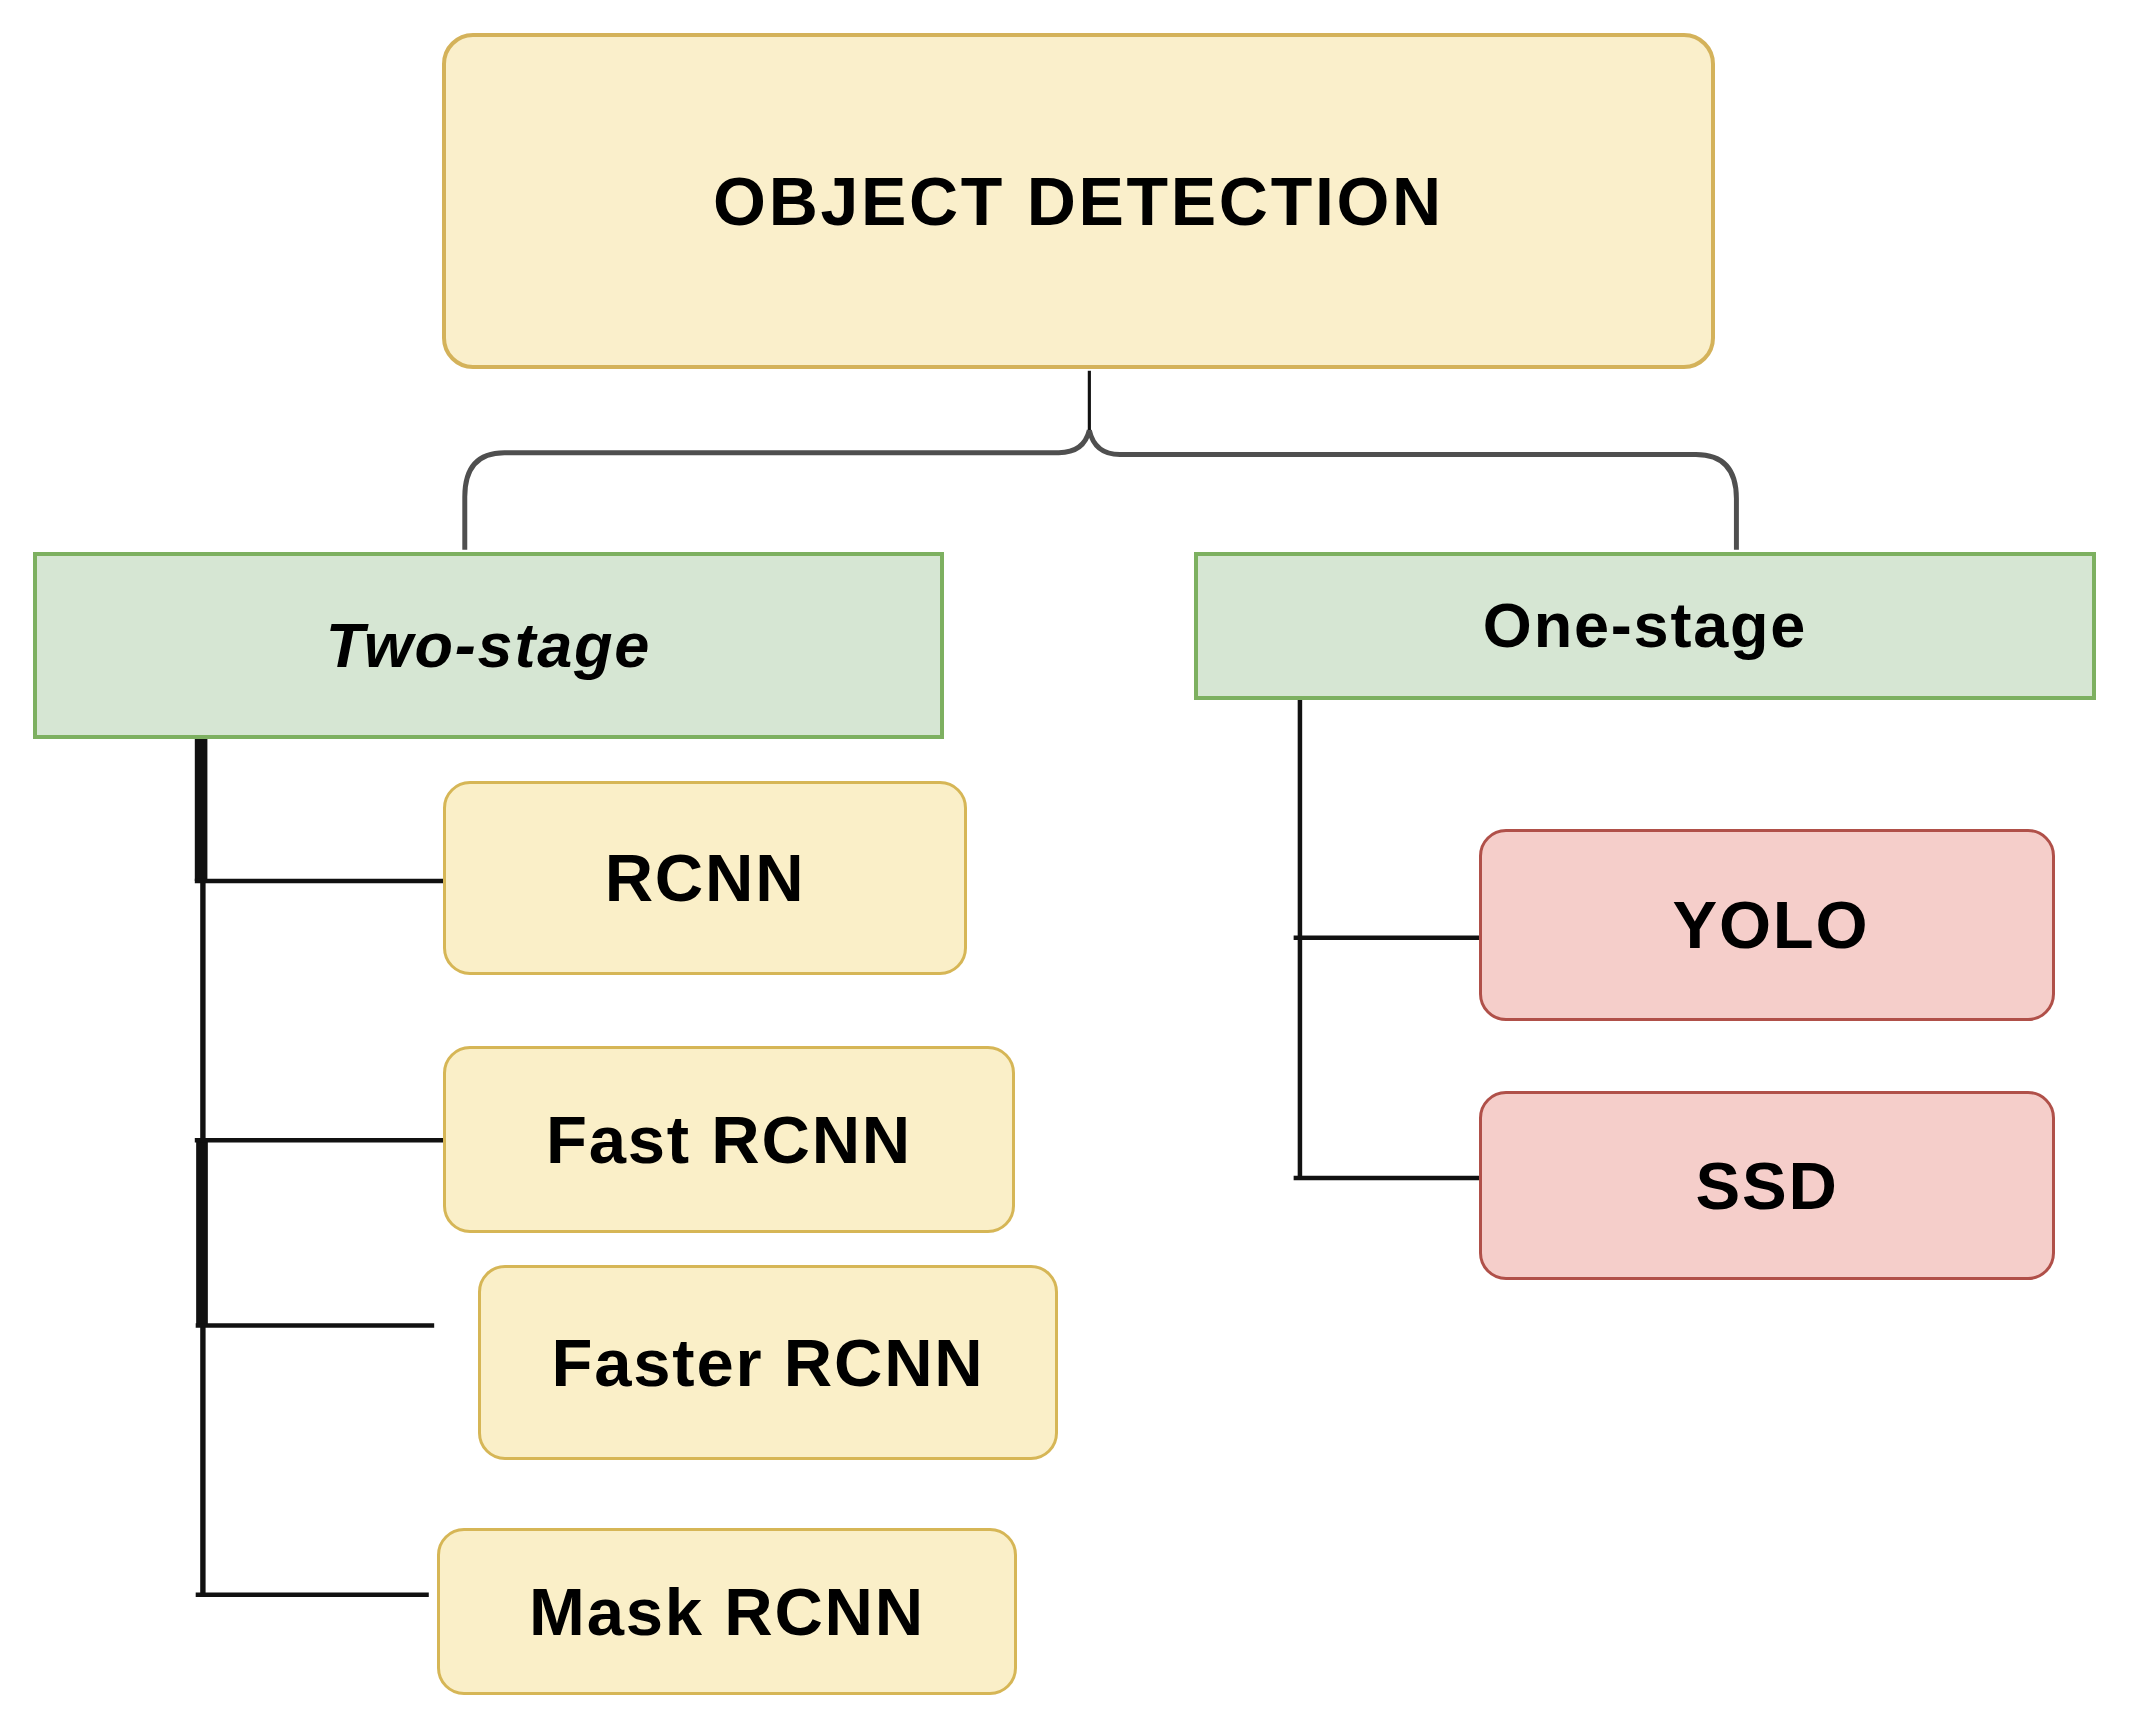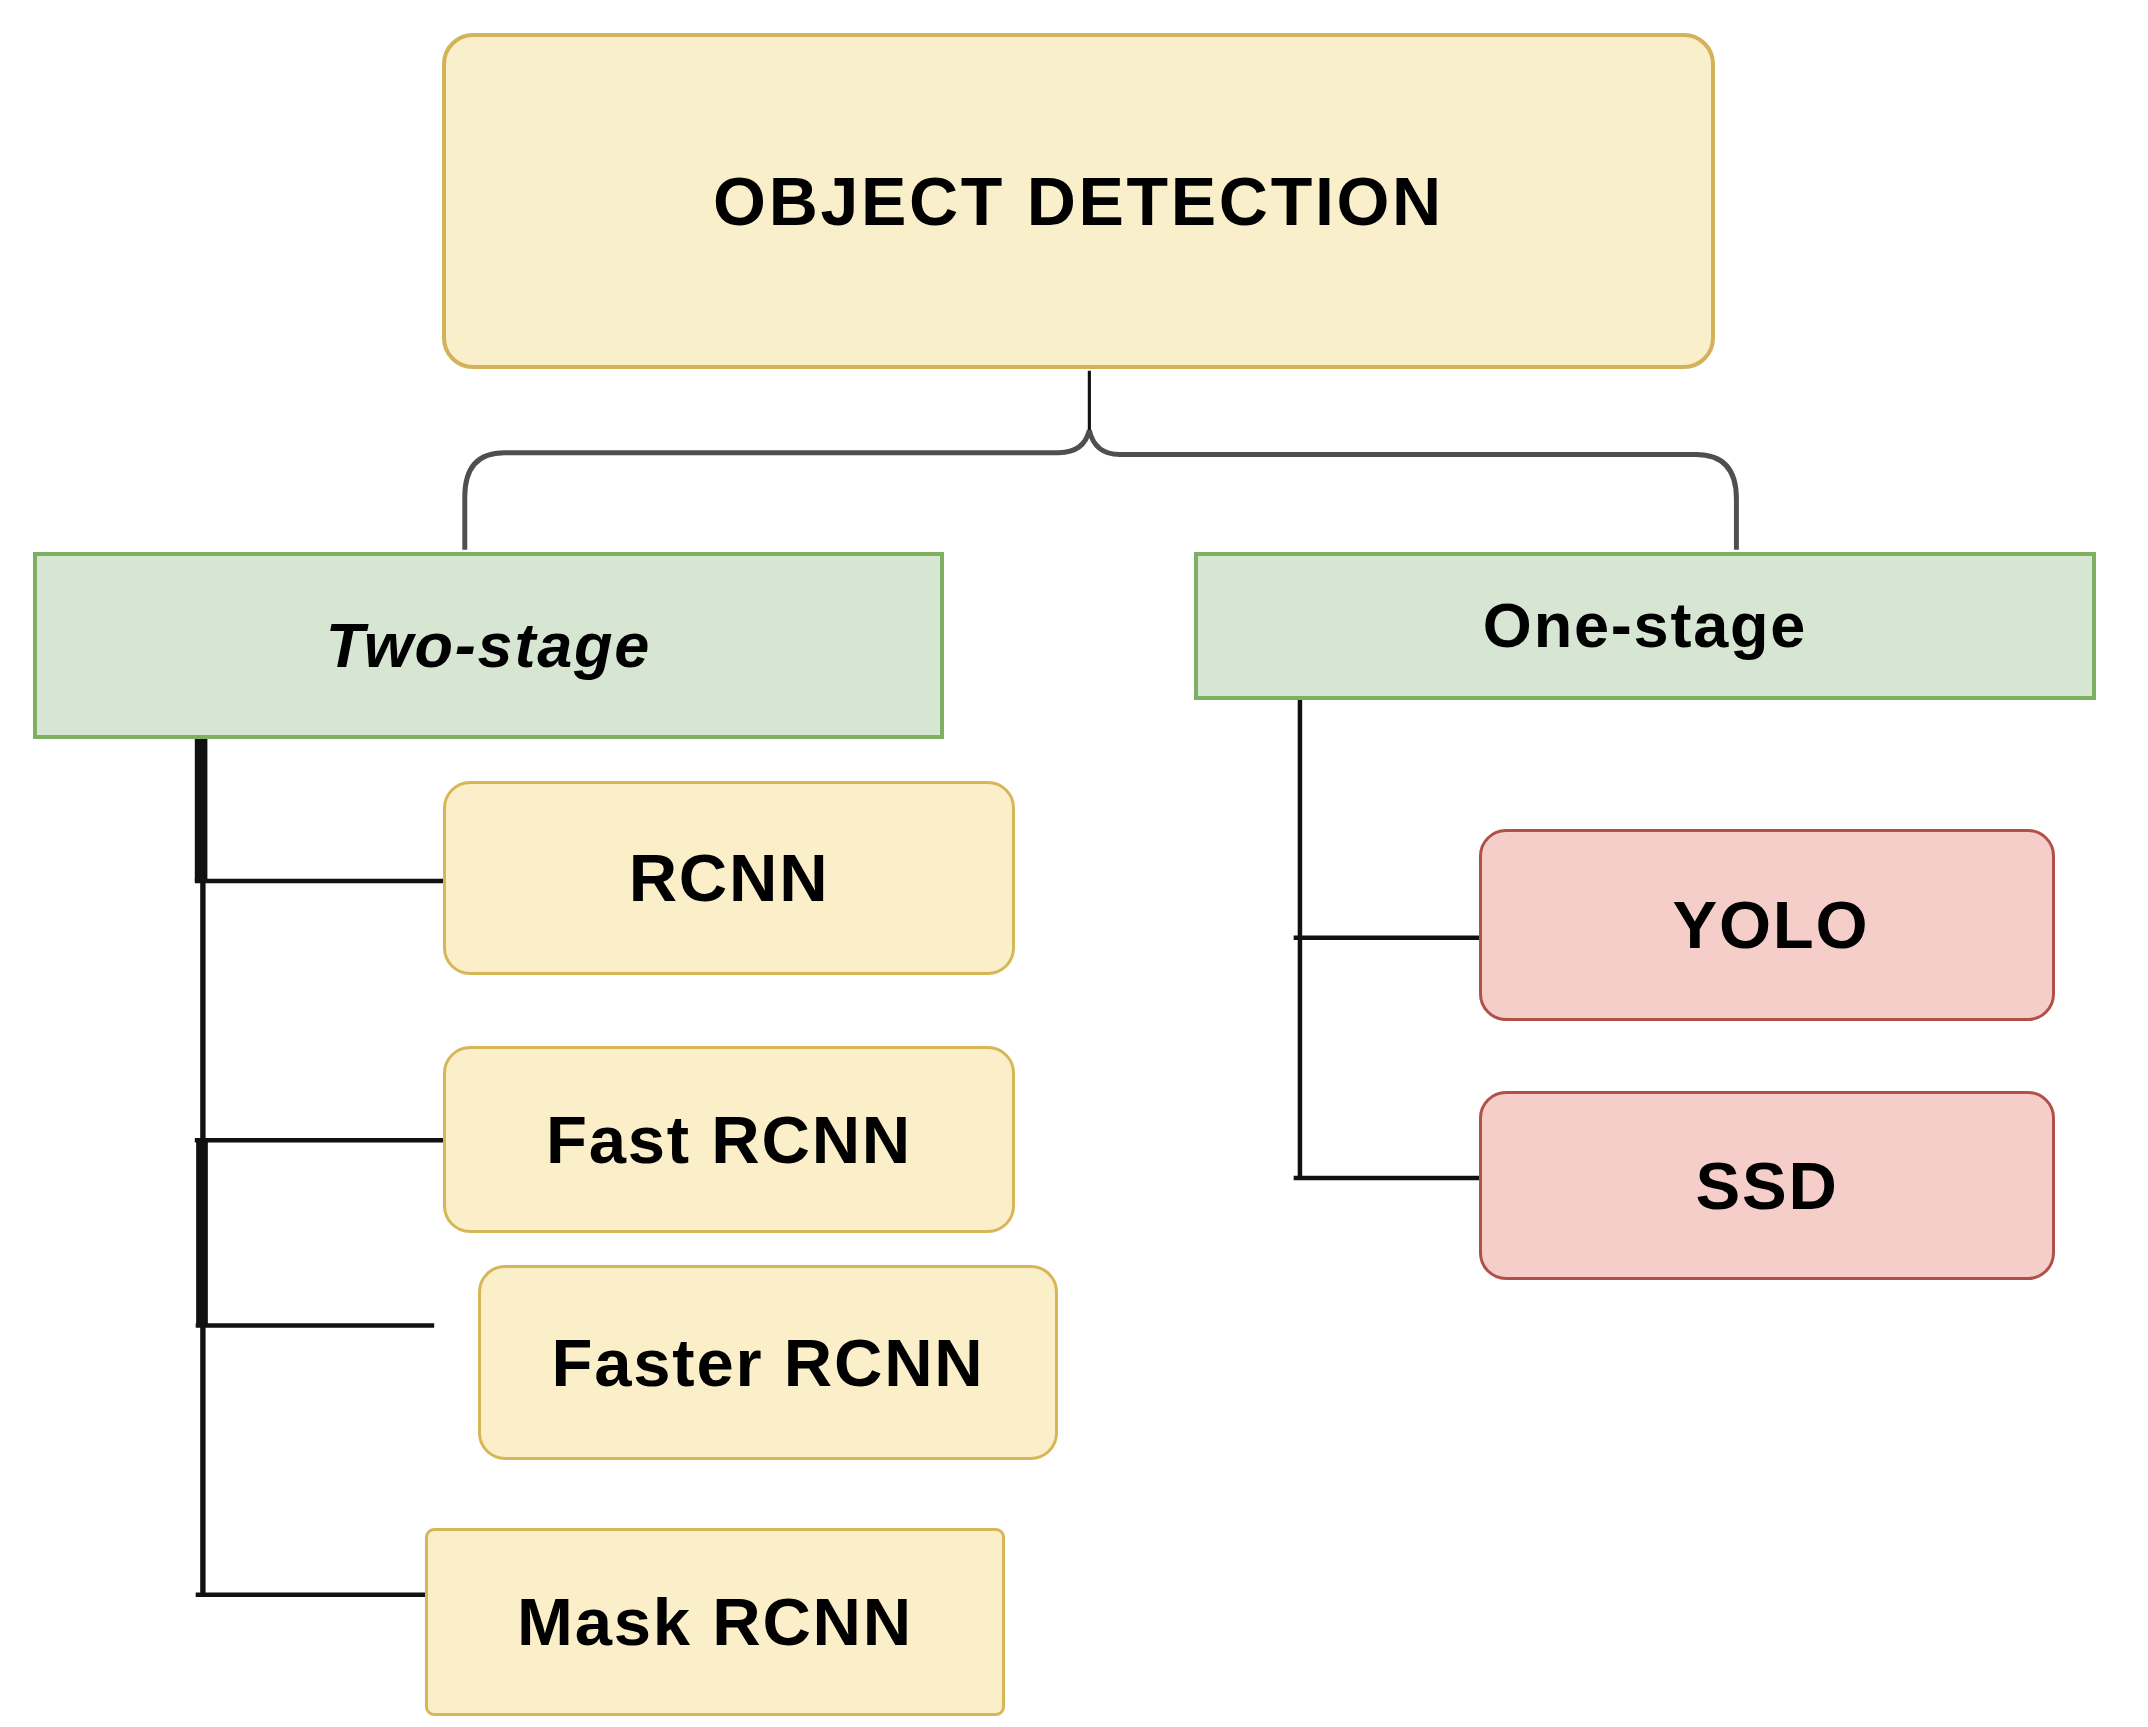--- a/index.html
+++ b/index.html
@@ -33,24 +33,24 @@
   .node-one-stage{left:1194px;top:552px;width:902px;height:148px;}
   .node-child{border-radius:27px;font-size:67px;}
   .node-yellow{
     background:var(--two_stage_child_fill);
     border:3.6px solid var(--two_stage_child_border);
   }
   .node-red{
     background:var(--one_stage_child_fill);
     border:3.6px solid var(--one_stage_child_border);
   }
-  .node-rcnn{left:443px;top:781px;width:572px;height:194px;}
+  .node-rcnn{left:443px;top:781px;width:524px;height:194px;}
   .node-fast-rcnn{left:443px;top:1046px;width:572px;height:187px;}
   .node-faster-rcnn{left:430px;top:1265px;width:580px;height:195px;margin-left:48px;}
-  .node-mask-rcnn{left:425px;top:1528px;width:580px;height:188px;border-radius:9px;}
+  .node-mask-rcnn{left:437px;top:1528px;width:580px;height:167px;}
   .node-yolo{left:1479px;top:829px;width:576px;height:192px;padding-left:8px;}
   .node-ssd{left:1479px;top:1091px;width:576px;height:189px;}
 </style>
 </head>
 <body>
 
 <div class="canvas">
 
   <svg class="wires" viewBox="0 0 2387 1919">
 

